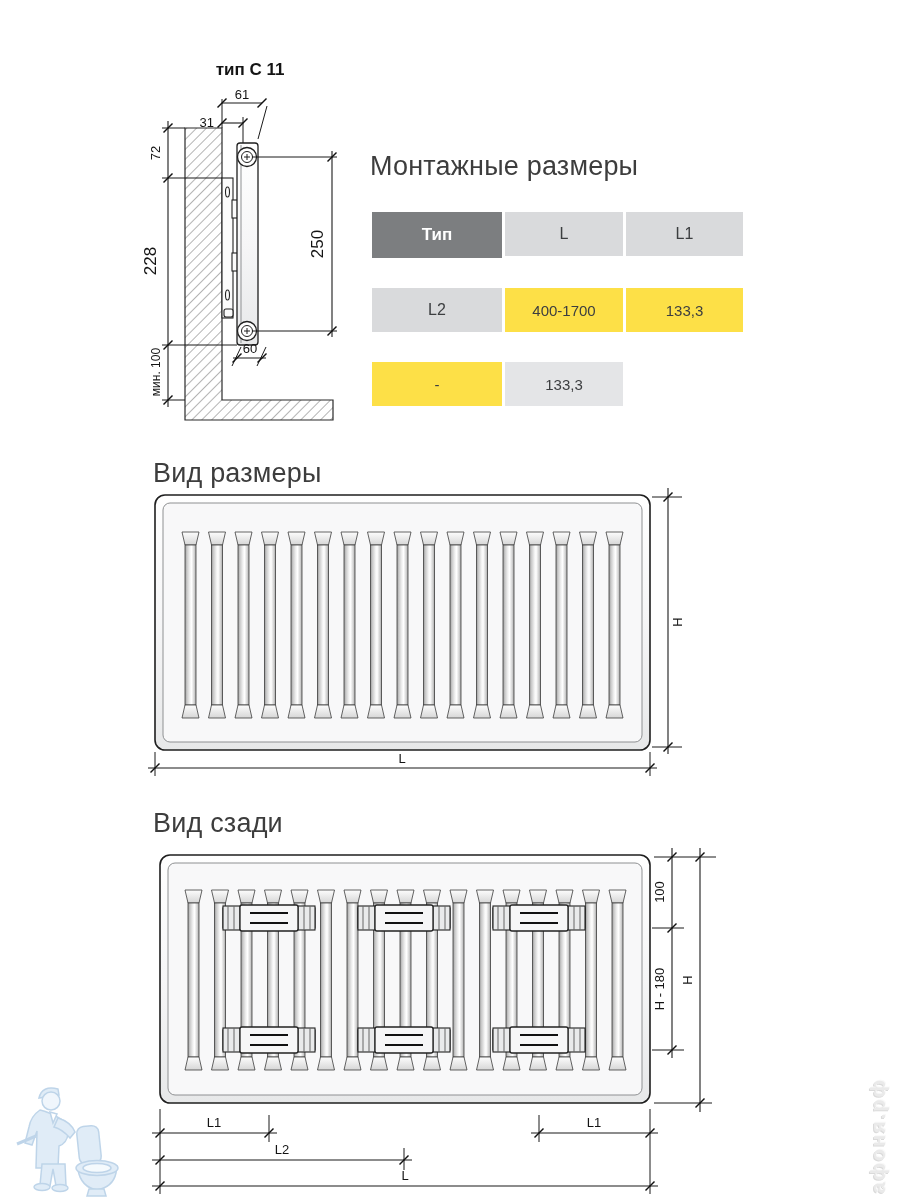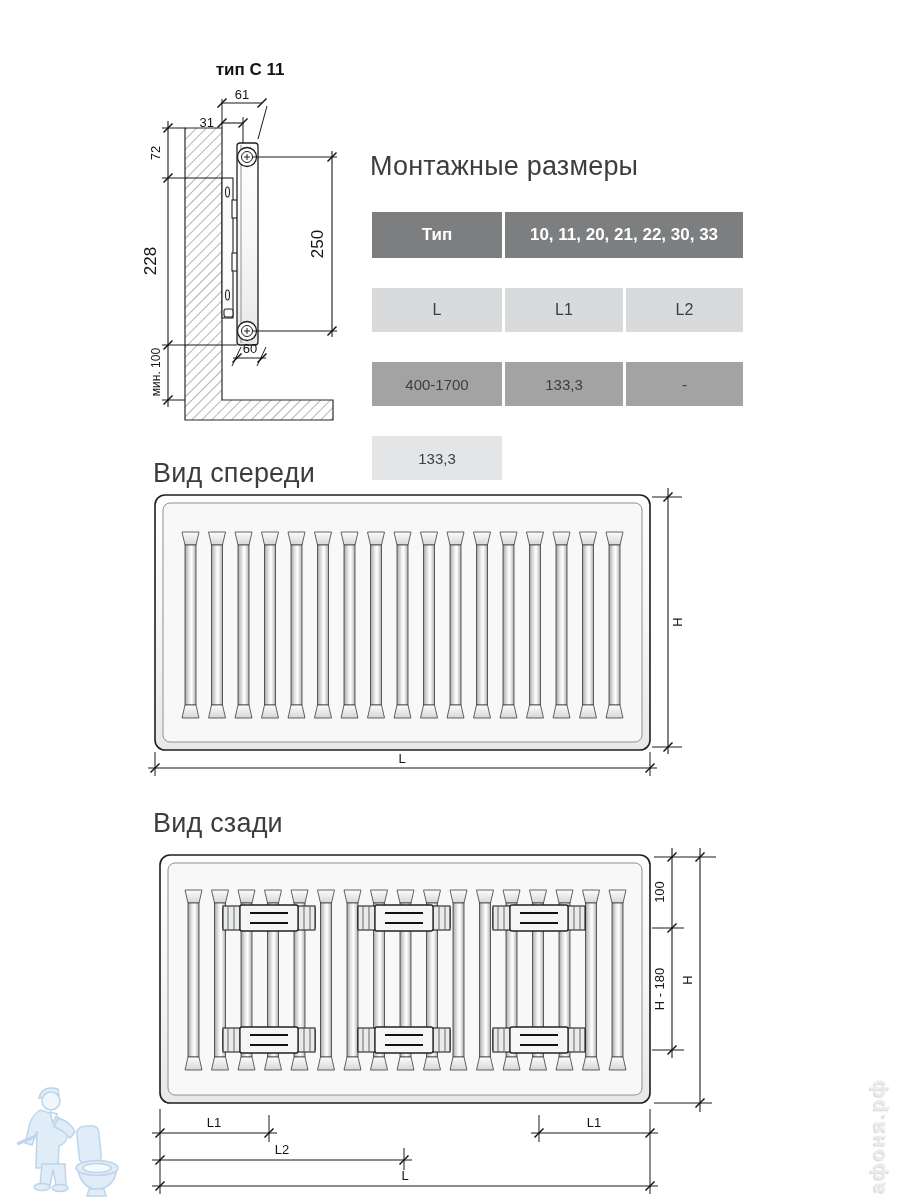--- a/index.html
+++ b/index.html
@@ -10,21 +10,21 @@
              font-size:17px;font-weight:bold;color:#141414;}
   
   .mtable{position:absolute;left:372px;top:184px;display:grid;
           grid-template-columns:130px 118px 117px;column-gap:3px;row-gap:2px;
           background:#ffffff;text-align:center;}
   .mtable .cell{display:flex;align-items:center;justify-content:center;
                 font-size:15px;color:#3c3e40;margin-top:28px;}
   .mtable .h1{background:#7c7e80;color:#ffffff;font-size:17px;font-weight:bold;height:46px;}
   .mtable .types{grid-column:2/4;}
   .mtable .h2{background:#d9dadc;font-size:16px;height:44px;}
-  .mtable .r-light{background:#a3a3a3;height:44px;}
+  .mtable .r-light{background:#fde047;height:44px;}
   .mtable .r-gray{background:#e4e5e7;height:44px;}
   
   svg{position:absolute;overflow:visible;}
   svg text{font-family:"Liberation Sans",sans-serif;fill:#141414;font-size:13px;}
   svg text.big{font-size:17px;}
   svg text.small{font-size:12px;}
   .dim{stroke:#1a1a1a;stroke-width:1.1;fill:none;}
   .ext{stroke:#1a1a1a;stroke-width:1;fill:none;}
   .tick{stroke:#111;stroke-width:1.4;}
   .hatched{fill:url(#hatch);stroke:#2a2a2a;stroke-width:1.2;}
@@ -44,26 +44,25 @@
            transform:rotate(180deg);font-size:20px;font-weight:bold;color:#eaeaea;
            letter-spacing:2px;text-shadow:1px 1px 0 #f9f9f9,-1px -1px 0 #dadada;}
 </style>
 </head>
 <body>
 
 <div class="page">
 
   <div class="sub-title">тип С 11</div>
   <div class="sec-title" style="left:370px;top:151px;">Монтажные размеры</div>
-  <div class="sec-title" style="left:153px;top:458px;">Вид спереди</div>
+  <div class="sec-title" style="left:153px;top:458px;">Вид размеры</div>
   <div class="sec-title" style="left:153px;top:808px;">Вид сзади</div>
 
   <div class="mtable">
     <div class="cell h1">Тип</div>
-    <div class="cell h1 types">10, 11, 20, 21, 22, 30, 33</div>
     <div class="cell h2">L</div>
     <div class="cell h2">L1</div>
     <div class="cell h2">L2</div>
     <div class="cell r-light">400-1700</div>
     <div class="cell r-light">133,3</div>
     <div class="cell r-light">-</div>
     <div class="cell r-gray">133,3</div>
   </div>
 
   <svg id="side-svg" style="left:140px;top:85px;" width="235" height="355" viewBox="0 0 235 355">

